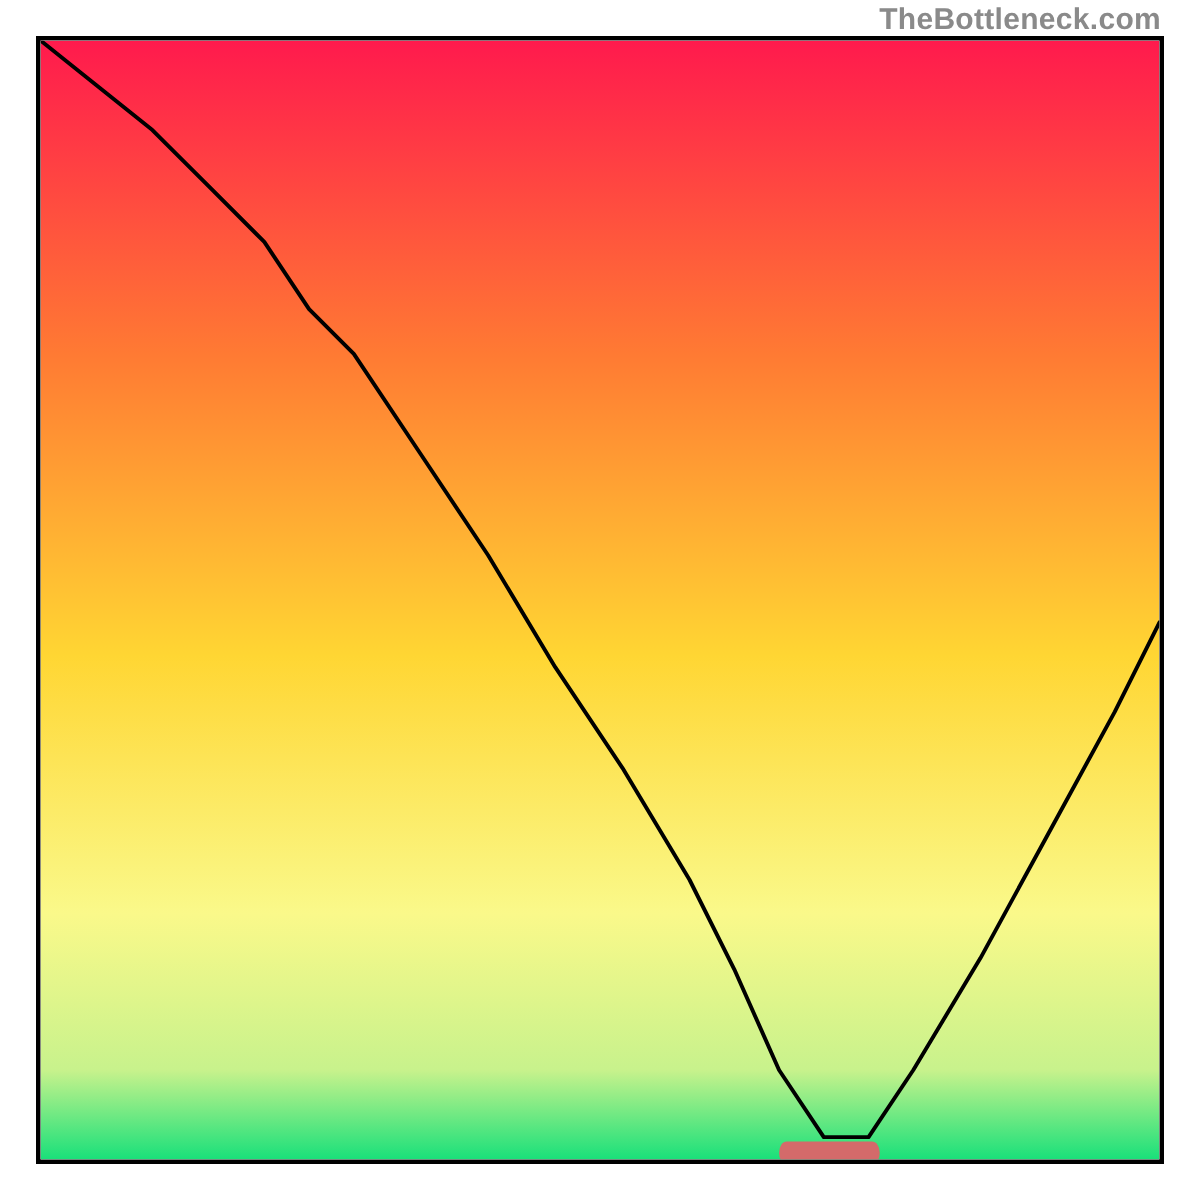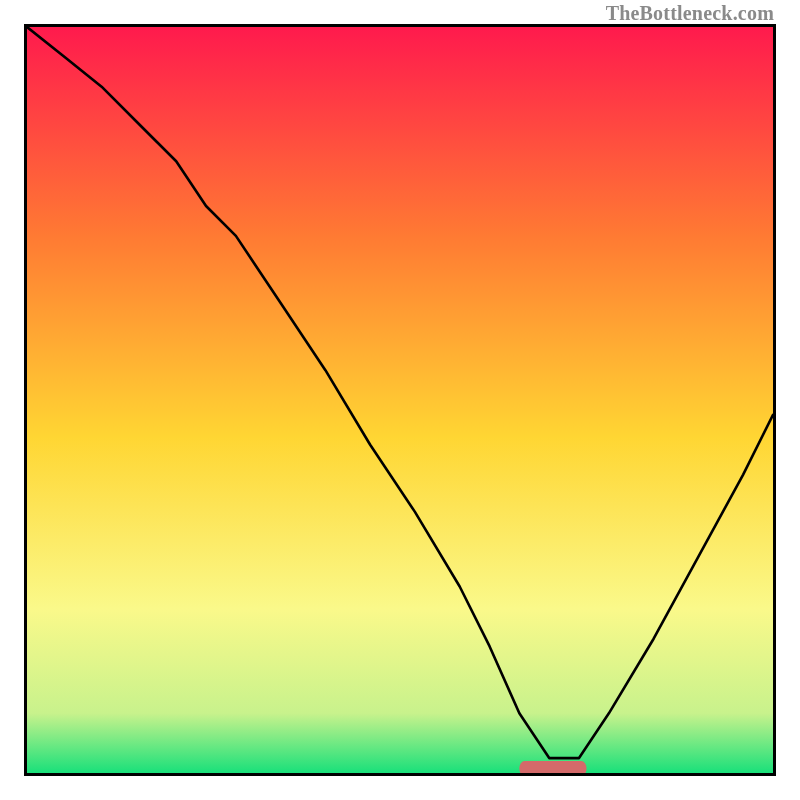--- a/index.html
+++ b/index.html
@@ -9,21 +9,20 @@
     height: 800px;
     background: #ffffff;
     font-family: Arial, Helvetica, sans-serif;
   }
   .frame {
     position: absolute;
     left: 0;
     top: 0;
     width: 800px;
     height: 568px;
-    font-family: Liberation Serif, serif;
   }
   .plot-area {
     position: absolute;
     left: 24px;
     top: 24px;
     width: 752px;
     height: 752px;
     box-sizing: border-box;
     border: 3px solid #000000;
     overflow: hidden;

